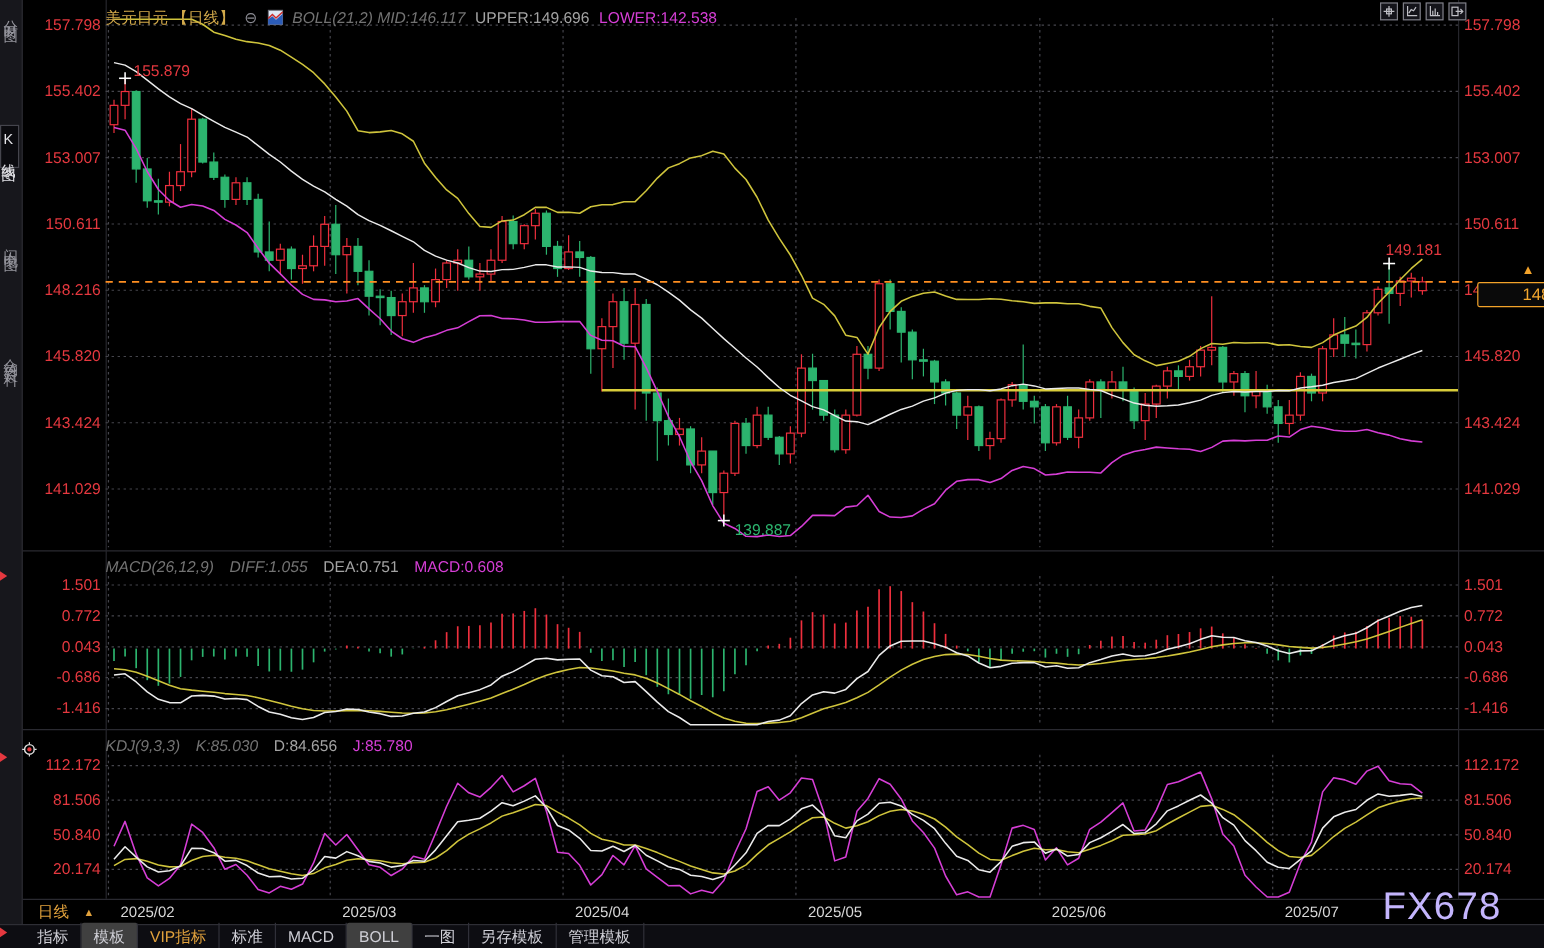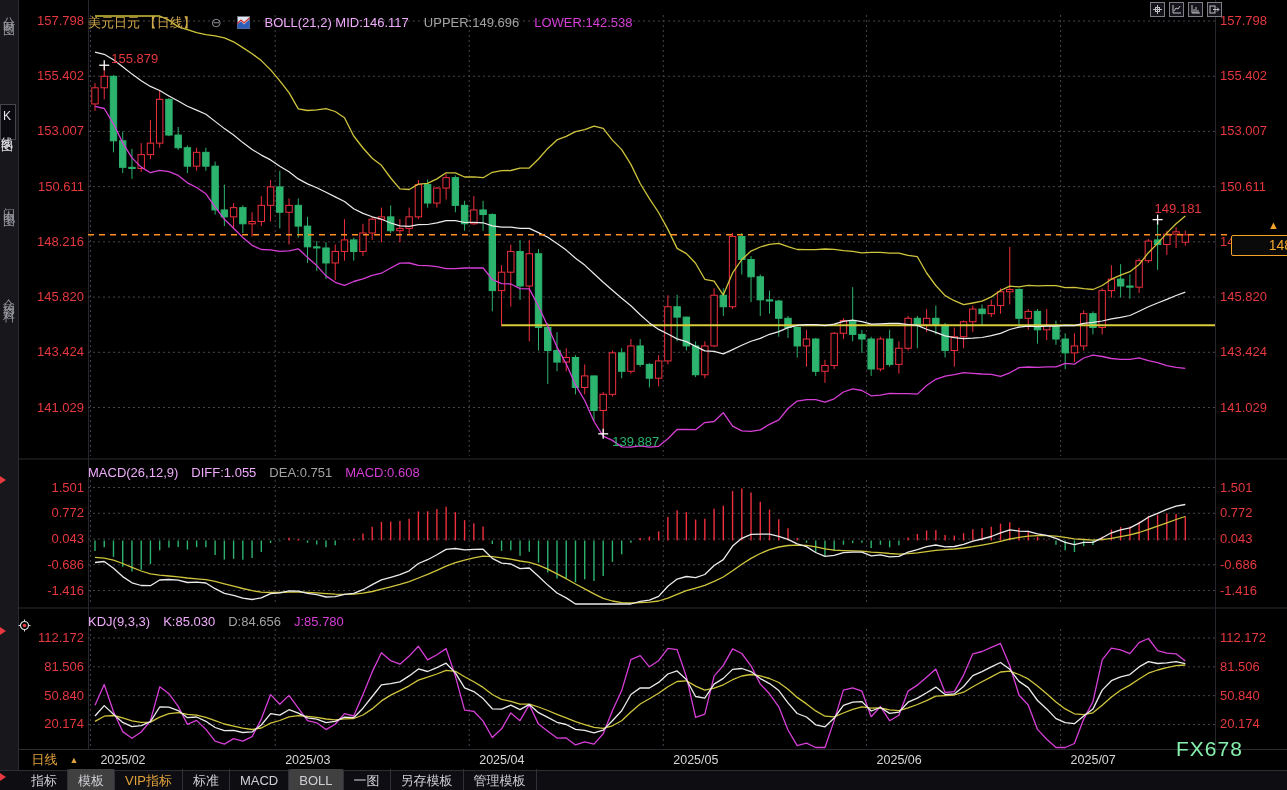--- a/index.html
+++ b/index.html
@@ -6,23 +6,23 @@
   body{width:1287px;height:790px;overflow:hidden;font-family:"Liberation Sans","DejaVu Sans",sans-serif;}
   #app{position:relative;width:1233px;height:790px;background:#000;}
   #chart-svg{position:absolute;left:0;top:0;z-index:1;}
   svg text{font-family:"Liberation Sans","DejaVu Sans",sans-serif;}
   
   #sidebar{position:absolute;left:0;top:0;width:18px;height:770px;background:#17171c;border-right:1px solid #2b2b31;z-index:3;}
   .side-item{position:absolute;left:1px;width:16px;writing-mode:vertical-rl;text-orientation:upright;
     letter-spacing:4px;font-size:12px;color:#96969e;cursor:pointer;text-align:center;}
   .side-item.sel{left:0;width:14px;color:#e4e4e8;background:#0b0b0f;border:1px solid #45454d;padding:4px 0;}
   
-  #titlebar{position:absolute;left:88px;top:15px;height:15px;display:flex;align-items:center;gap:15px;
+  #titlebar{position:absolute;left:88px;top:7px;height:15px;display:flex;align-items:center;gap:8px;
     font-size:13px;z-index:3;white-space:nowrap;text-align:right;}
-  .gold{color:#d2a94a;} .wt{color:#f0abfc;} .yl{color:#a3a3a3;} .mg{color:#d63ed6;}
+  .gold{color:#d2a94a;} .wt{color:#737373;font-style:italic;} .yl{color:#a3a3a3;} .mg{color:#d63ed6;}
   .icon-minus{color:#8a8a92;font-size:13px;line-height:12px;cursor:pointer;}
   
   #tr-icons{position:absolute;left:1150px;top:2px;display:flex;gap:4px;z-index:3;}
   .tool-btn{width:13px;height:13px;border:1px solid #7e7e86;background:#14141a;display:flex;
     align-items:center;justify-content:center;cursor:pointer;}
   
   .ind-header{position:absolute;left:88px;display:flex;gap:13px;font-size:13px;z-index:3;white-space:nowrap;}
   
   #price-tag{position:absolute;left:1231px;top:235px;width:52px;height:19px;border:1px solid #f3a32a;
     border-radius:2px;background:#0a0a0a;color:#f5a82e;font-size:14px;text-align:center;line-height:19px;z-index:4;padding-left:36px;}
@@ -30,21 +30,21 @@
   
   #period-cell{position:absolute;left:19px;top:751px;width:72px;height:17px;z-index:3;
     color:#e2a23c;font-size:13px;display:flex;align-items:center;justify-content:center;gap:12px;cursor:pointer;}
   #period-cell .arr{font-size:9px;}
   #bottom-bar{position:absolute;left:0;top:770px;width:1287px;height:20px;background:#0d0d12;
     border-top:1px solid #2e2e35;display:flex;align-items:center;padding-left:21px;box-sizing:border-box;
     font-size:13px;color:#cfcfd6;z-index:3;}
   .bt{padding:4px 10px;border-right:1px solid #303039;height:16px;line-height:16px;cursor:pointer;white-space:nowrap;}
   .bt.sel{background:#404040;border-radius:2px;}
   .bt.vip{color:#e2a23c;}
-  #watermark{position:absolute;left:1176px;top:737px;font-size:21px;color:#86efac;letter-spacing:1px;z-index:4;}
+  #watermark{position:absolute;left:1152px;top:737px;font-size:32px;color:#c4b5fd;letter-spacing:1px;z-index:4;}
   .rtri{position:absolute;left:0;width:0;height:0;border-top:4px solid transparent;
     border-bottom:4px solid transparent;border-left:6px solid #e5383f;z-index:3;}
   #alert-icon{position:absolute;left:18px;top:618px;z-index:3;}
 </style>
 </head>
 <body>
 
 <div id="app">
   <svg id="chart-svg" width="1287" height="790" viewBox="0 0 1287 790">
       <g>

